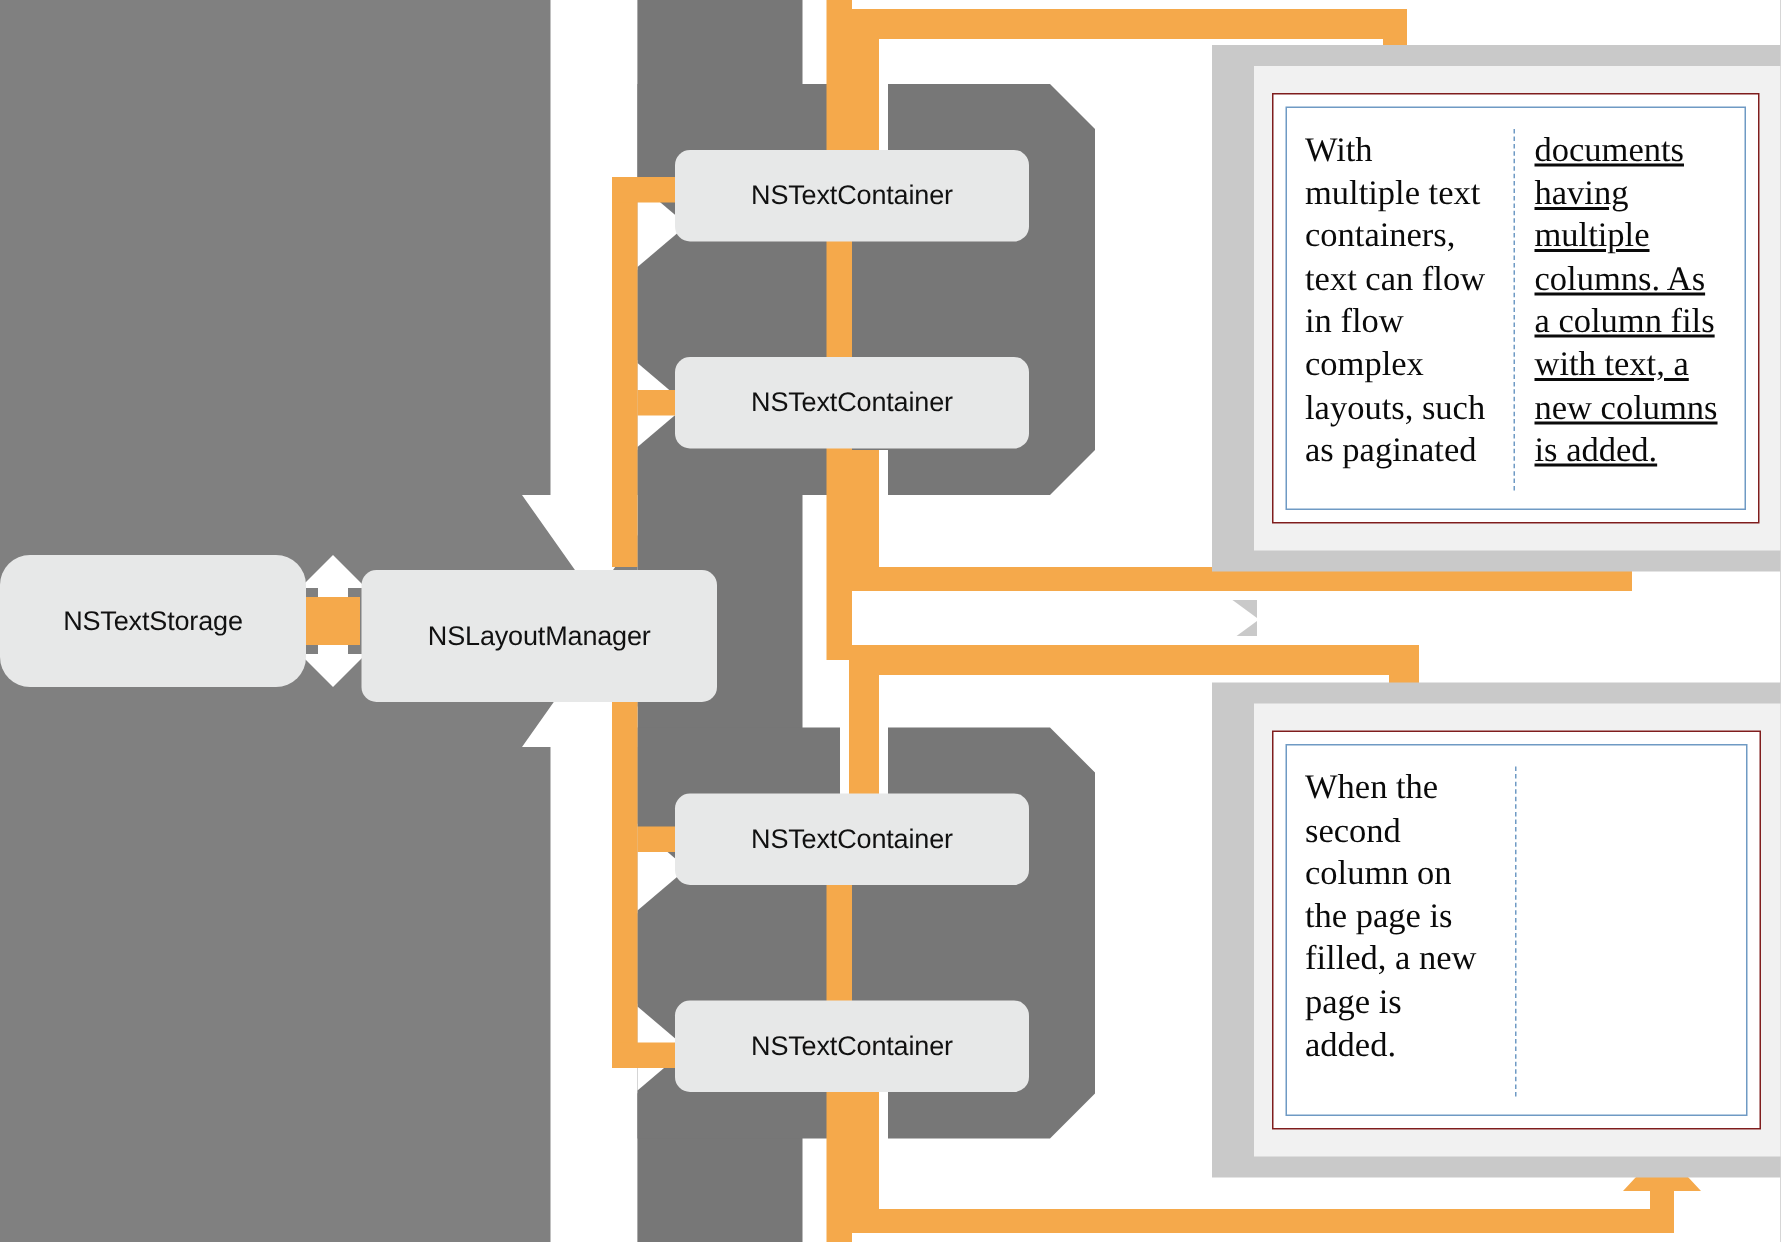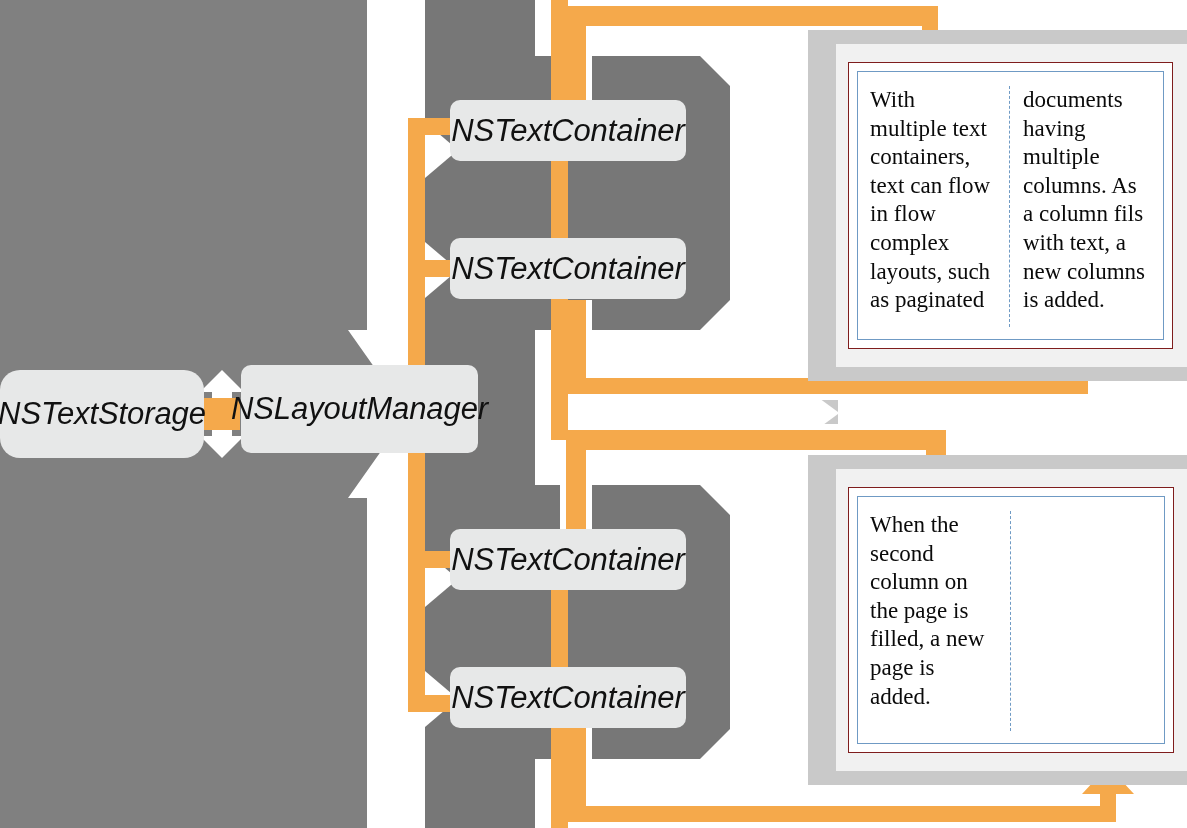--- a/index.html
+++ b/index.html
@@ -15,28 +15,27 @@
   
   #art{position:absolute;left:0;top:0;width:1187px;height:828px;}
 
   
   .node{
     position:absolute;
     background:#e7e8e8;
     border-radius:10px;
     display:flex;align-items:center;justify-content:center;
     color:#111111;
-    font-size:31px;
+    font-size:18px;
     letter-spacing:-0.1px;
     white-space:nowrap;
     box-sizing:border-box;
-    font-style:italic;
   }
   .node.storage{left:0px;top:370px;width:204px;height:88px;border-radius:20px;}
-  .node.lm{left:241px;top:365px;width:237px;height:88px;}
+  .node.lm{left:241px;top:380px;width:237px;height:88px;}
   .node.tc1{left:450px;top:100px;width:236px;height:61px;}
   .node.tc2{left:450px;top:238px;width:236px;height:61px;}
   .node.tc3{left:450px;top:529px;width:236px;height:61px;}
   .node.tc4{left:450px;top:667px;width:236px;height:61px;}
 
   
   .pagewrap{position:absolute;}
   .pagewrap.p1{left:808px;top:30px;width:379px;height:351px;}
   .pagewrap.p2{left:808px;top:455px;width:380px;height:330px;}
 
@@ -64,21 +63,21 @@
   }
   .col{
     flex:1 1 0;
     font-family:"Liberation Serif", serif;
     font-size:23px;
     line-height:28.6px;
     color:#0a0a0a;
     box-sizing:border-box;
   }
   .col.left{padding-right:11px;}
-  .col.right{padding-left:13px;border-left:1px dashed #6f9ac4;}
+  .col.right{padding-left:13px;border-left:1px dashed #6f9ac4;text-decoration:underline;}
   .col .ln{display:block;white-space:nowrap;}
 
   
   .layer{position:absolute;left:0;top:0;width:1187px;height:828px;}
 </style>
 </head>
 <body>
 
 <div id="stage">
 

